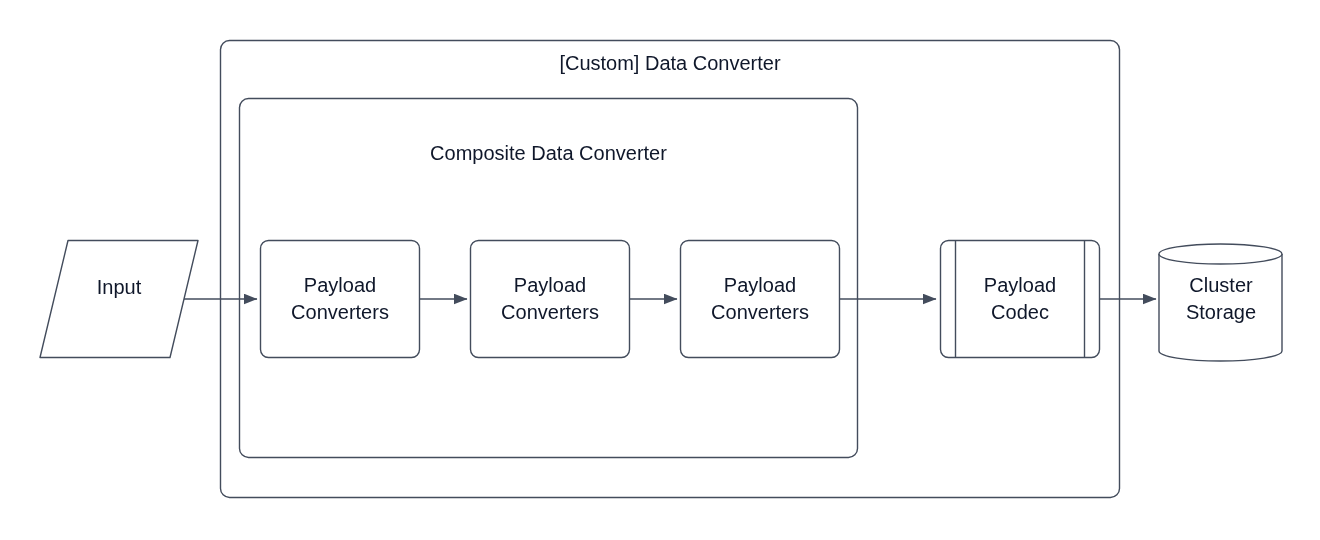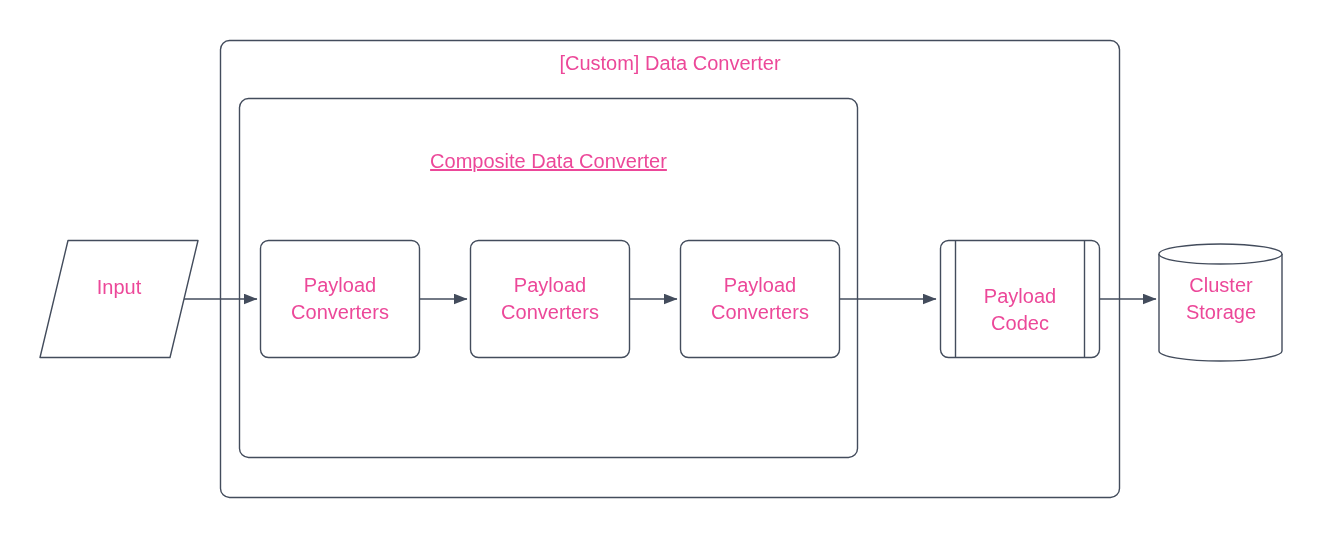--- a/index.html
+++ b/index.html
@@ -21,21 +21,21 @@
     left: 0;
     top: 0;
     width: 1320px;
     height: 540px;
   }
   .label {
     position: absolute;
     font-size: 20px;
     line-height: 27px;
     text-align: center;
-    color: #ec4899;
+    color: #0f172a;
     display: flex;
     align-items: center;
     justify-content: center;
   }
   .label.top {
     align-items: flex-start;
   }
 </style>
 </head>
 <body>
@@ -68,27 +68,27 @@
 
     <line x1="184" y1="299" x2="257" y2="299" stroke="#434c5c" stroke-width="1.5" marker-end="url(#arrowhead)"></line>
     <line x1="420" y1="299" x2="467" y2="299" stroke="#434c5c" stroke-width="1.5" marker-end="url(#arrowhead)"></line>
     <line x1="630" y1="299" x2="677" y2="299" stroke="#434c5c" stroke-width="1.5" marker-end="url(#arrowhead)"></line>
     <line x1="840" y1="299" x2="936" y2="299" stroke="#434c5c" stroke-width="1.5" marker-end="url(#arrowhead)"></line>
     <line x1="1100" y1="299" x2="1156" y2="299" stroke="#434c5c" stroke-width="1.5" marker-end="url(#arrowhead)"></line>
   </svg>
 
   <div class="label top" style="left:220px; top:50px; width:900px; height:27px;">[Custom] Data Converter</div>
 
-  <div class="label top" style="left:239px; top:148px; width:619px; height:27px;text-decoration:underline;">Composite Data Converter</div>
+  <div class="label top" style="left:239px; top:140px; width:619px; height:27px;">Composite Data Converter</div>
 
   <div class="label" style="left:40px; top:240px; width:158px; height:94px;">Input</div>
 
   <div class="label" style="left:280px; top:240px; width:120px; height:118px;">Payload Converters</div>
 
   <div class="label" style="left:490px; top:240px; width:120px; height:118px;">Payload Converters</div>
 
   <div class="label" style="left:700px; top:240px; width:120px; height:118px;">Payload Converters</div>
 
-  <div class="label" style="left:958px; top:251px; width:124px; height:118px;">Payload Codec</div>
+  <div class="label" style="left:958px; top:240px; width:124px; height:118px;">Payload Codec</div>
 
   <div class="label" style="left:1166px; top:248px; width:110px; height:102px;">Cluster Storage</div>
 
 </div>
 
 </body></html>

